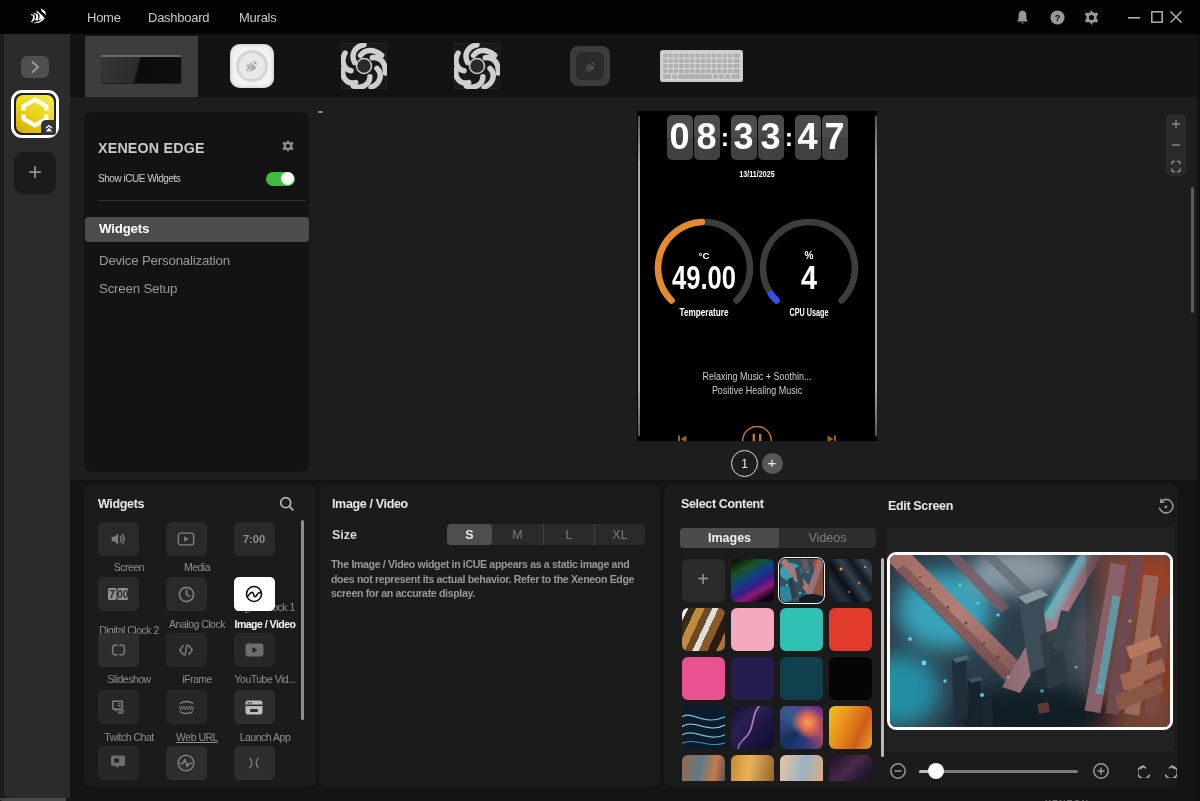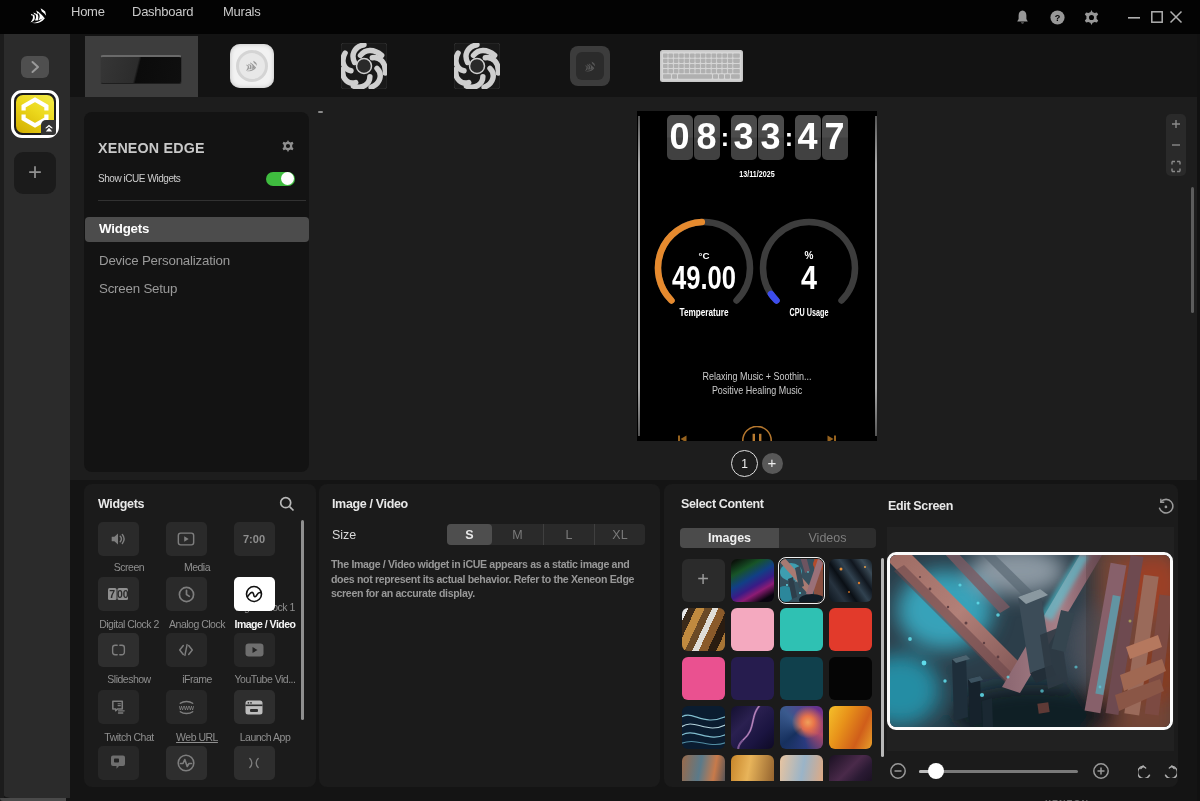--- a/index.html
+++ b/index.html
@@ -2,21 +2,21 @@
 <html><head>
 <meta charset="utf-8">
 <style>
   * { margin:0; padding:0; box-sizing:border-box; }
   html,body { width:1200px; height:801px; overflow:hidden; background:#0a0a0a; }
   body { font-family:"Liberation Sans", sans-serif; position:relative; }
   .abs { position:absolute; }
   svg { display:block; }
 
   #titlebar { left:0; top:0; width:1200px; height:34px; background:#030303; }
-  .menuitem { position:absolute; top:4px; font-size:13px; font-weight:500; color:#c9c9c9; letter-spacing:-0.25px; }
+  .menuitem { position:absolute; top:10px; font-size:13px; font-weight:500; color:#c9c9c9; letter-spacing:-0.25px;margin-left:16px; }
   #sidebar { left:0; top:34px; width:70px; height:764px; background:#2b2b2b; border-radius:0 0 0 10px; }
   #sidebar-edge { left:0; top:34px; width:4px; height:767px; background:#1c1c1c; }
   #strip { left:70px; top:34px; width:1130px; height:63px; background:#131313; }
   #strip-sel { left:85px; top:36px; width:113px; height:61px; background:#3d3d3d; }
   #canvas { left:70px; top:97px; width:1130px; height:383px; background:#1d1d1d; }
   #xpanel { left:84px; top:112px; width:225px; height:360px; background:#131313; border-radius:8px; }
   #preview { left:637px; top:111px; width:240px; height:330px; background:#000; overflow:hidden; }
   #bottombg { left:0px; top:480px; width:1200px; height:321px; background:#141414; }
   .panel { position:absolute; top:484px; height:303px; background:#1b1b1b; border-radius:8px; }
   .ptitle { position:absolute; font-size:12.5px; font-weight:700; color:#e8e8e8; letter-spacing:-0.35px; }
@@ -300,21 +300,21 @@
         <circle cx="9" cy="9" r="7.5" stroke-width="1.8"></circle>
         <path d="M9 4.5 L9 9 L12 11" stroke-width="1.8"></path>
       </svg>
   </div>
   <div class="tile" style="left:149.5px;top:65px;background:#fff;">
     <svg width="18" height="18" viewBox="0 0 18 18" fill="none" stroke="#111" stroke-width="1.6" stroke-linecap="round">
         <circle cx="9" cy="9" r="7.5"></circle>
         <path d="M2.6 11.5 C4.5 9.5 5.5 6.5 7.5 7.5 C9.5 8.5 8 12.5 10.5 11.5 C12.5 10.6 12 7 15.4 7.6"></path>
       </svg>
   </div>
-  <div class="tlabel" style="left:2px;top:106px;">Digital Clock 2</div>
+  <div class="tlabel" style="left:2px;top:112px;">Digital Clock 2</div>
   <div class="tlabel" style="left:70px;top:106px;">Analog Clock</div>
   <div class="tlabel" style="left:138px;top:106px;color:#f5f5f5;font-weight:600;">Image / Video</div>
 
   <div class="tile" style="left:13.5px;top:120.5px;background:#2e2e2e;">
     <svg class="wicon" width="19" height="16" viewBox="0 0 22 16" stroke="#bdbdbd" stroke-width="2.2">
         <path d="M9.5 2.5 H7 A2.8 2.8 0 0 0 4.2 5.3 V10.7 A2.8 2.8 0 0 0 7 13.5 H9.5"></path>
         <path d="M12.5 2.5 H15 A2.8 2.8 0 0 1 17.8 5.3 V10.7 A2.8 2.8 0 0 1 15 13.5 H12.5"></path>
       </svg>
   </div>
   <div class="tile" style="left:81.5px;top:120.5px;">
@@ -377,21 +377,21 @@
     <svg class="wicon" width="20" height="16" viewBox="0 0 24 16" stroke="#bdbdbd" stroke-width="2">
         <path d="M7 2.5 A7.5 7.5 0 0 1 7 13.5"></path>
         <path d="M17 2.5 A7.5 7.5 0 0 0 17 13.5"></path>
       </svg>
   </div>
 </div>
 <div class="abs" style="left:300.5px;top:520px;width:3.5px;height:200px;background:#8f8f8f;border-radius:2px;"></div>
 
 <div class="panel" style="left:319px;width:341px;"></div>
 <div class="ptitle" style="left:332px;top:497px;">Image / Video</div>
-<div class="abs" style="left:332px;top:528px;font-size:12.5px;font-weight:400;color:#d8d8d8;">Size</div>
+<div class="abs" style="left:332px;top:528px;font-size:12.5px;font-weight:700;color:#d8d8d8;">Size</div>
 <div class="abs" style="left:447px;top:524px;width:198px;height:21px;background:#2a2a2a;border-radius:4px;">
   <div class="abs" style="left:0;top:0;width:45px;height:21px;background:#4e4e4e;border-radius:4px;color:#e8e8e8;font-size:12.5px;font-weight:600;display:flex;align-items:center;justify-content:center;">S</div>
   <div class="abs" style="left:45px;top:0;width:51px;height:21px;color:#7a7a7a;font-size:12.5px;display:flex;align-items:center;justify-content:center;">M</div>
   <div class="abs" style="left:96px;top:0;width:51px;height:21px;border-left:1px solid #3f3f3f;color:#7a7a7a;font-size:12.5px;display:flex;align-items:center;justify-content:center;">L</div>
   <div class="abs" style="left:147px;top:0;width:51px;height:21px;border-left:1px solid #3f3f3f;color:#7a7a7a;font-size:12.5px;display:flex;align-items:center;justify-content:center;">XL</div>
 </div>
 <div class="abs" style="left:331px;top:557px;width:310px;font-size:10.6px;letter-spacing:-0.35px;font-weight:600;color:#989898;line-height:14.6px;">The Image / Video widget in iCUE appears as a static image and does not represent its actual behavior. Refer to the Xeneon Edge screen for an accurate display.</div>
 
 <div class="panel" style="left:664px;width:514px;"></div>
 <div class="ptitle" style="left:681px;top:497px;">Select Content</div>

